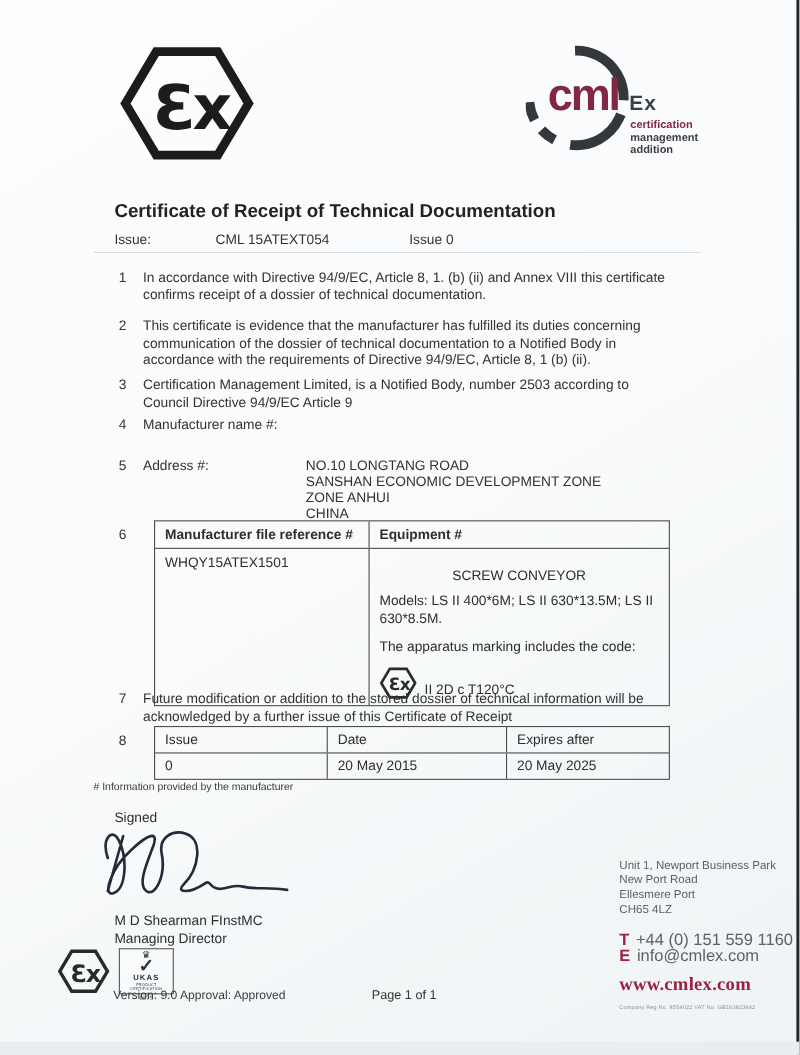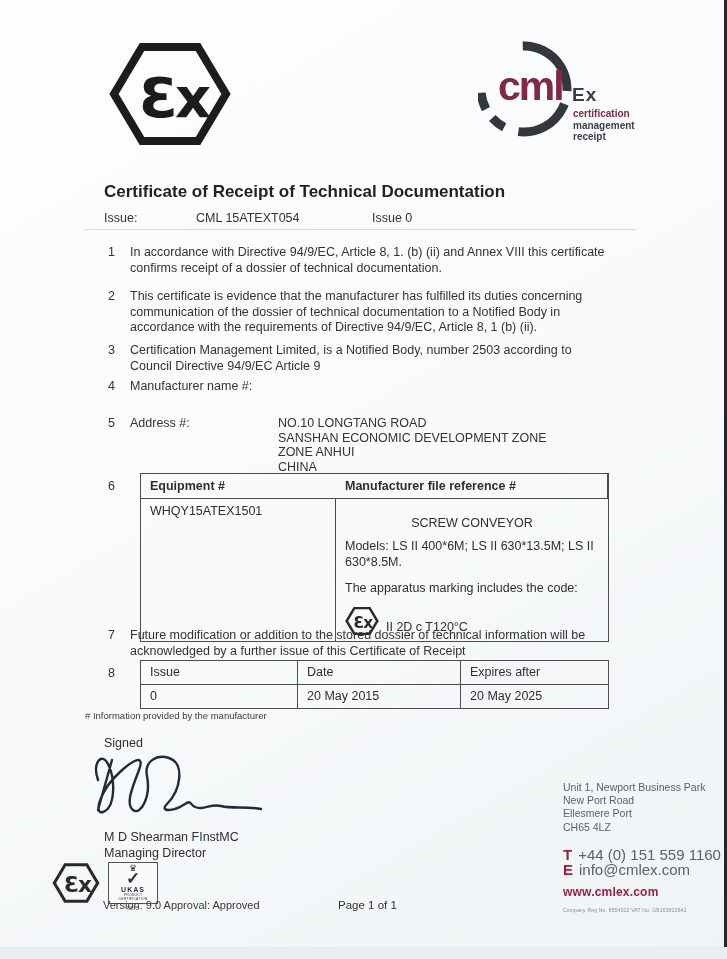--- a/index.html
+++ b/index.html
@@ -64,21 +64,21 @@
   .ukas-check{font-size:17px;line-height:15px;font-weight:bold;margin-top:-2px;}
   .ukas-name{font-size:7px;font-weight:bold;letter-spacing:1px;}
   .ukas-sub{font-size:3.5px;letter-spacing:.2px;}
   .ukas-num{font-size:5.5px;margin-top:1px;color:#55595e;}
   
   .contact{left:563px;top:781px;width:160px;}
   .addr{font-size:10.5px;color:#5d6166;line-height:13.2px;}
   .crow{margin-top:0;font-size:15px;color:#5d6166;line-height:15px;}
   .crow .pfx{color:#9e1f3e;font-weight:bold;margin-right:6px;}
   .crow-first{margin-top:13px;}
-  .website{margin-top:8px;font-size:12px;font-weight:bold;color:#9e1f3e;letter-spacing:.2px;}
+  .website{margin-top:8px;font-size:17px;font-weight:bold;color:#9e1f3e;letter-spacing:.2px;font-family:Liberation Serif, serif;}
   .regline{margin-top:8px;font-size:5px;color:#8b8f94;letter-spacing:.2px;white-space:nowrap;}
 </style>
 </head>
 <body>
 
 <div class="page">
   <div class="edge-right"></div>
   <div class="bottom-strip"></div>
 
   <svg class="abs exlogo-main" width="124" height="108" viewBox="0 0 124 108">
@@ -88,21 +88,21 @@
 
   <div class="abs cml-logo">
     <svg width="104" height="110" viewBox="0 0 104 110" style="position:absolute;left:0;top:0;">
       <circle cx="46" cy="53" r="43" fill="none" stroke="#35383b" stroke-width="9" stroke-dasharray="50 13 58 15 15 11 17 70" transform="rotate(-64 46 53)"></circle>
     </svg>
     <div class="cml-word">cml</div>
     <div class="cml-ex">Ex</div>
     <div class="cml-sub">
       <div class="l1">certification</div>
       <div>management</div>
-      <div>receipt</div>
+      <div>addition</div>
     </div>
   </div>
 
   <div class="abs title">Certificate of Receipt of Technical Documentation</div>
   <div class="abs numrow" style="left:104px;top:211px;">Issue:</div>
   <div class="abs numrow" style="left:196px;top:211px;">CML 15ATEXT054</div>
   <div class="abs numrow" style="left:372px;top:211px;">Issue 0</div>
   <div class="abs hairline"></div>
 
   <div class="abs clause" style="top:245px;">
@@ -132,22 +132,22 @@
       <div>NO.10 LONGTANG ROAD</div>
       <div>SANSHAN ECONOMIC DEVELOPMENT ZONE</div>
       <div>ZONE ANHUI</div>
       <div>CHINA</div>
     </span>
   </div>
 
   <div class="abs tblnum" style="left:108px;top:479px;">6</div>
   <div class="tbl t6">
     <div class="hdr">
+      <div class="cell c1">Manufacturer file reference #</div>
       <div class="cell">Equipment #</div>
-      <div class="cell c1">Manufacturer file reference #</div>
     </div>
     <div class="bdy">
       <div class="cell c1">WHQY15ATEX1501</div>
       <div class="cell equip">
         <p class="m1">SCREW CONVEYOR</p>
         <p class="m2">Models: LS II 400*6M; LS II 630*13.5M; LS II 630*8.5M.</p>
         <p class="m3">The apparatus marking includes the code:</p>
         <div class="mark-row">
           <svg width="34" height="30" viewBox="0 0 124 108">
             <polygon points="6,54 34,7 90,7 118,54 90,101 34,101" fill="none" stroke="#2a2a2a" stroke-width="9"></polygon>

